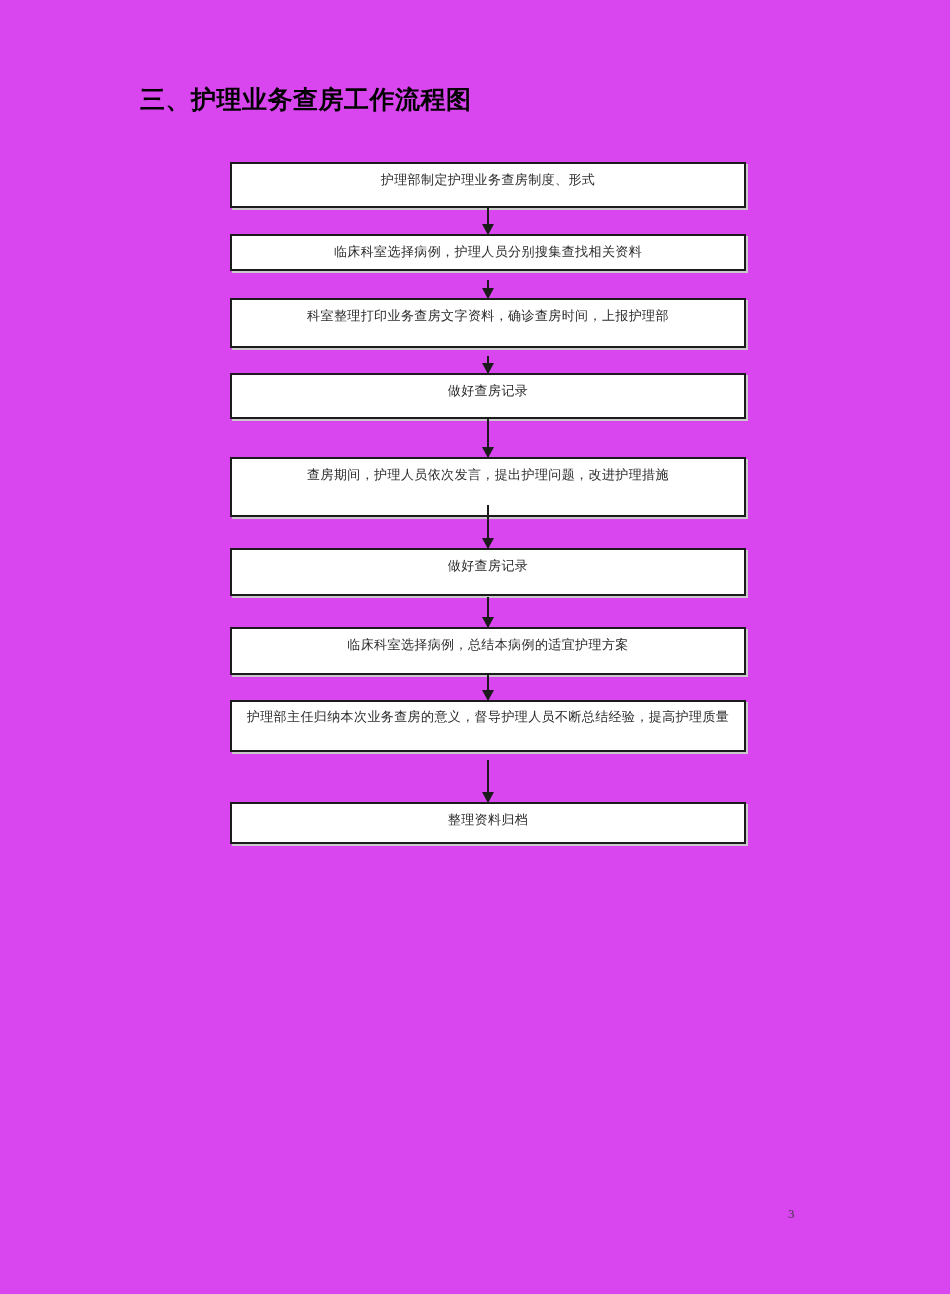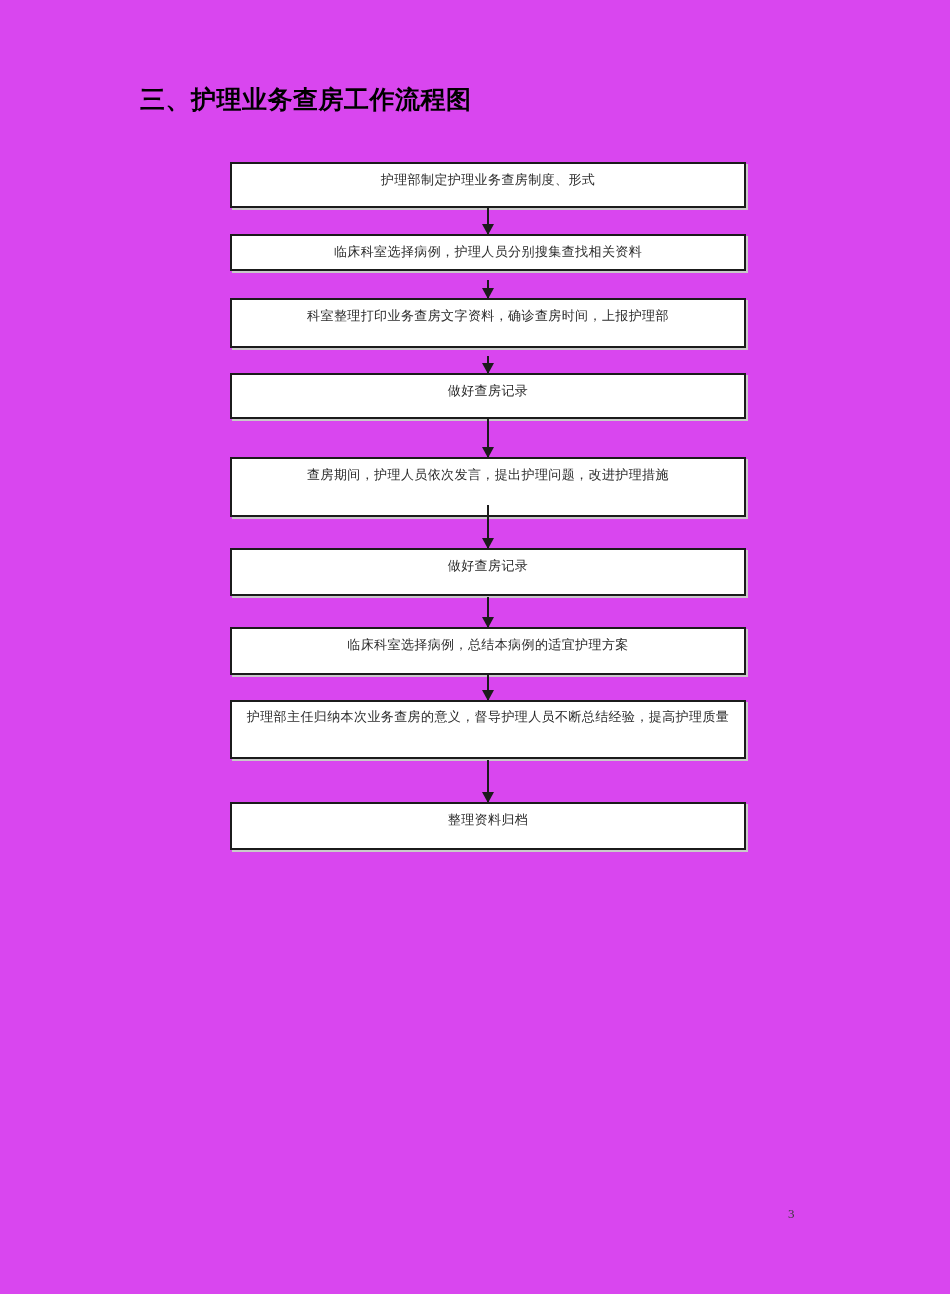--- a/index.html
+++ b/index.html
@@ -142,26 +142,26 @@
     <div class="flow-box" style="top:388px; height:48px;">
       <span class="box-text">做好查房记录</span>
     </div>
     <div class="connector" style="top:437px; height:30px;"></div>
 
     <div class="flow-box" style="top:467px; height:48px;">
       <span class="box-text">临床科室选择病例，总结本病例的适宜护理方案</span>
     </div>
     <div class="connector" style="top:515px; height:25px;"></div>
 
-    <div class="flow-box two-line" style="top:540px; height:59px;">
+    <div class="flow-box two-line" style="top:540px; height:52px;">
       <span class="box-text">护理部主任归纳本次业务查房的意义，督导护理人员不断总结经验，提高护理质量</span>
     </div>
     <div class="connector" style="top:600px; height:42px;"></div>
 
-    <div class="flow-box" style="top:642px; height:48px;">
+    <div class="flow-box" style="top:642px; height:42px;">
       <span class="box-text">整理资料归档</span>
     </div>
 
   </div>
 
   <div class="page-number">3</div>
 
 </div>
 
 </body></html>

